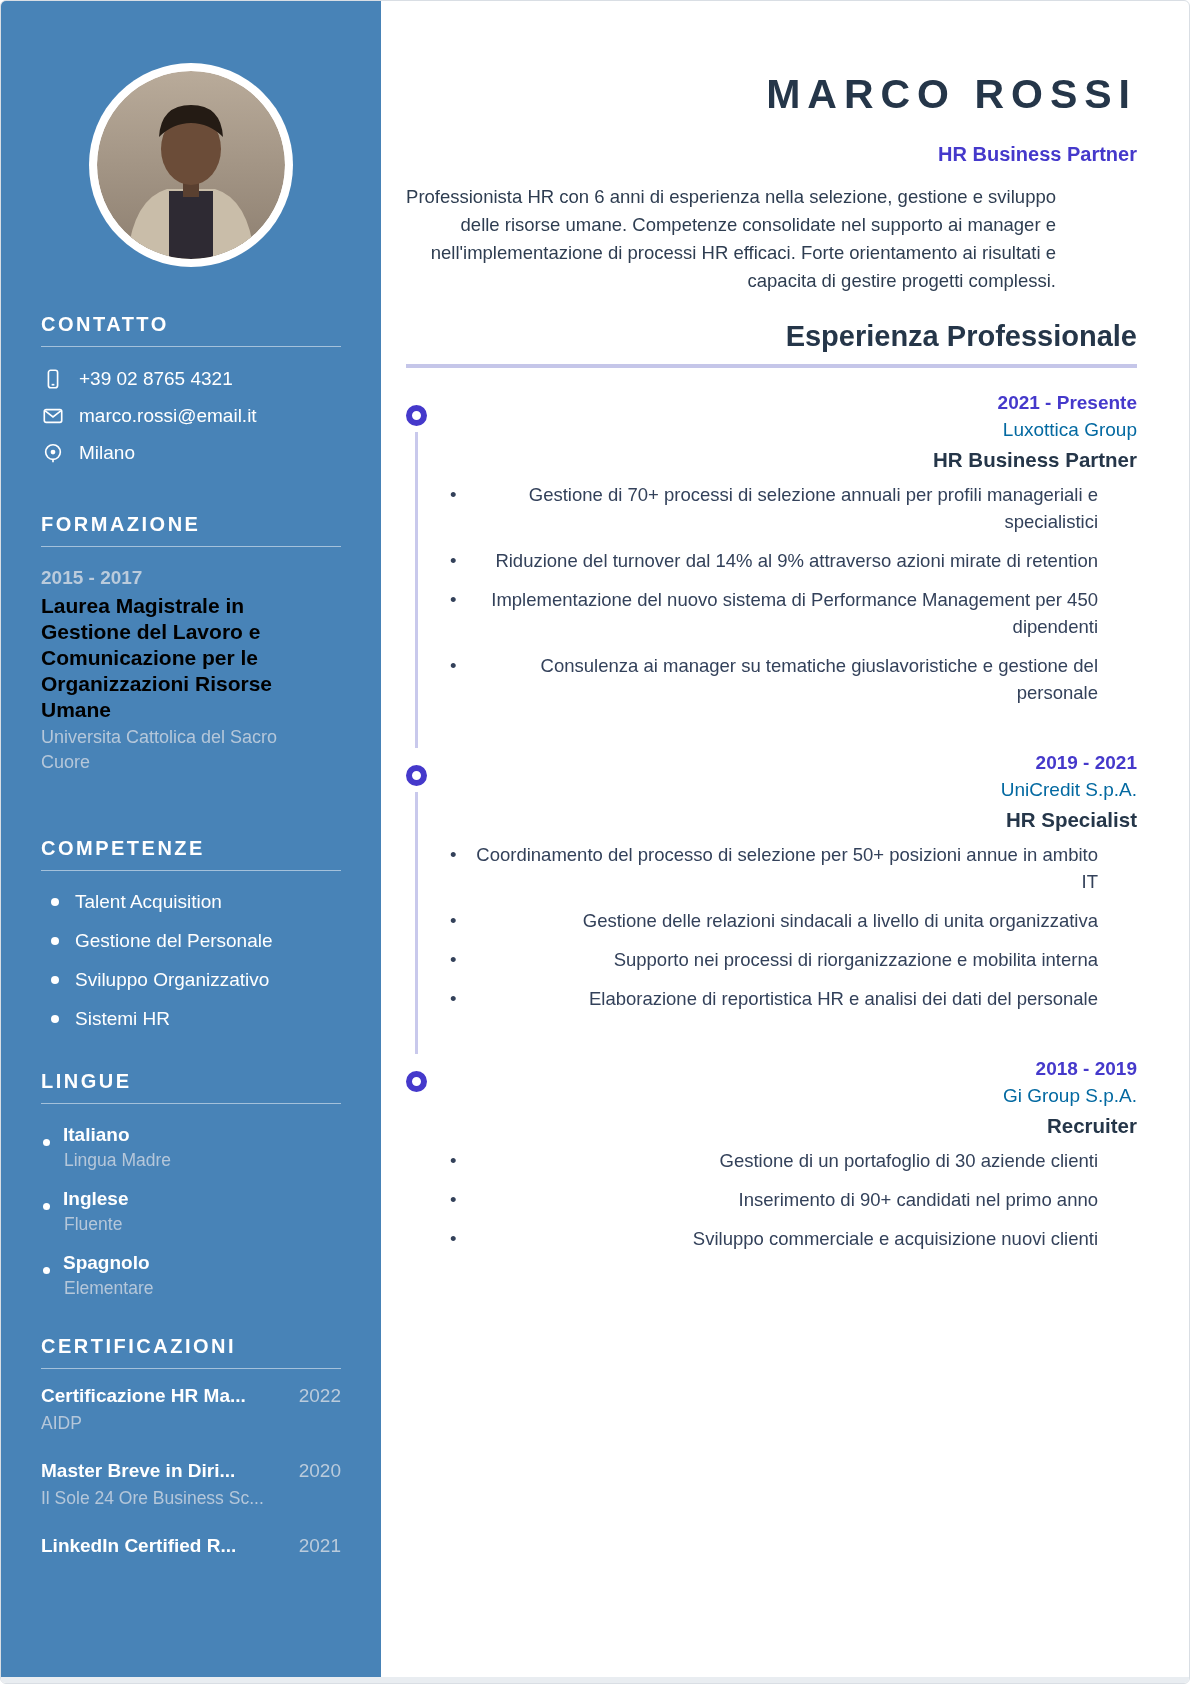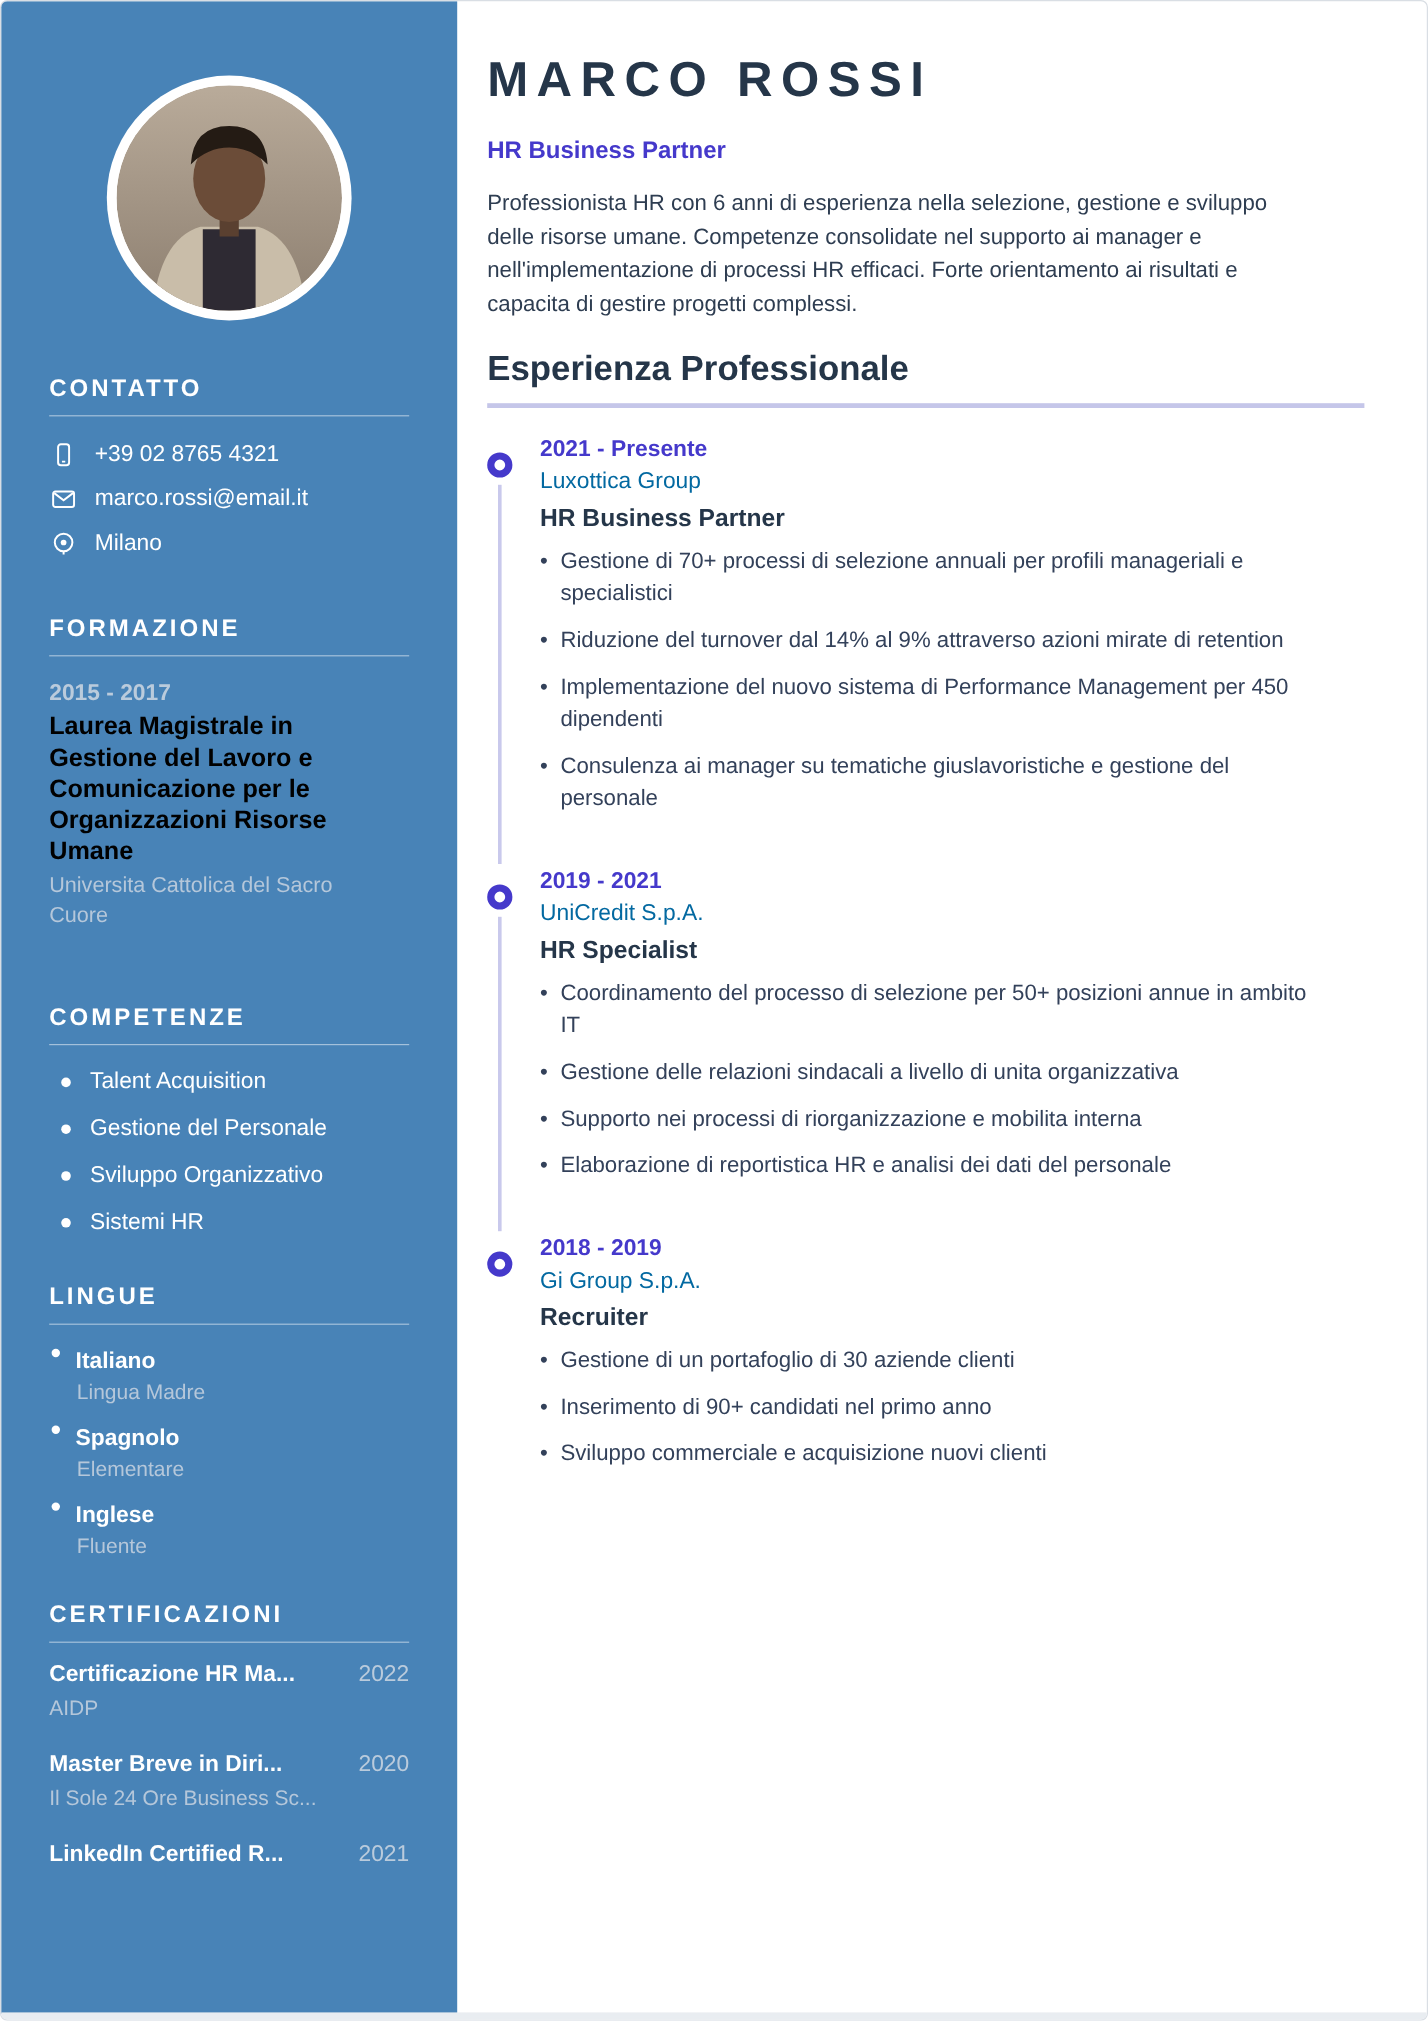--- a/index.html
+++ b/index.html
@@ -32,31 +32,31 @@
   
   .edu-entry { margin-bottom:42px; max-width:250px; }
   .edu-period { font-size:19px; font-weight:bold; color:#BACBDC; margin-bottom:4px; }
   .edu-degree { font-size:21px; font-weight:bold; color:#000000; line-height:26px; }
   .edu-school { font-size:18px; color:#B5C7DA; line-height:25px; margin-top:2px; }
   
   .skill-item { display:flex; align-items:center; gap:16px; margin-bottom:17px; font-size:19px; color:#ffffff; padding-left:10px; }
   .dot { width:8px; height:8px; border-radius:50%; background:#fff; flex:0 0 8px; }
   
   .lang-item { margin-bottom:17px; padding-left:2px; }
-  .lang-name-row { display:flex; align-items:flex-start; gap:13px; font-size:19px; font-weight:bold; }
+  .lang-name-row { display:flex; align-items:flex-end; gap:13px; font-size:19px; font-weight:bold; }
   .lang-level { font-size:17.5px; color:#B5C7DA; margin:4px 0 0 21px; }
   .dot-sm { width:7px; height:7px; border-radius:50%; background:#fff; flex:0 0 7px; }
   
   .cert-item { margin-bottom:26px; }
   .cert-row { display:flex; align-items:baseline; gap:10px; }
   .cert-name { flex:1; font-size:19px; font-weight:bold; color:#ffffff; white-space:nowrap; overflow:hidden; }
   .cert-year { font-size:19px; color:#BACBDC; }
   .cert-issuer { font-size:17.5px; color:#B5C7DA; margin-top:6px; }
   
-  .main { flex:1; padding:42px 52px 0 25px; color:#2E3D51; }
+  .main { flex:1; padding:70px 52px 0 25px; color:#2E3D51;text-align:right; }
   .name {
     font-size:41px; font-weight:bold; letter-spacing:7px; color:#253649;
   }
   .job-title-sub { font-size:20px; font-weight:bold; color:#4539CB; margin-top:25px; }
   .summary { font-size:18.5px; line-height:28px; margin-top:17px; max-width:650px; color:#2E3D51; }
   .exp-heading { font-size:29px; font-weight:bold; color:#253649; margin-top:25px; }
   .exp-rule { height:4px; background:#C5C6E9; margin:11px 0 24px 0; }
   
   .job { position:relative; padding-left:44px; margin-bottom:46px; }
   .job:not(:last-child)::before {
@@ -186,30 +186,30 @@
       <div class="lang-item">
             <div class="lang-name-row">
               <span class="dot-sm"></span>
               <span>Italiano</span>
             </div>
             <div class="lang-level">Lingua Madre</div>
           </div>
           <div class="lang-item">
             <div class="lang-name-row">
               <span class="dot-sm"></span>
-              <span>Spagnolo</span>
-            </div>
-            <div class="lang-level">Elementare</div>
+              <span>Inglese</span>
+            </div>
+            <div class="lang-level">Fluente</div>
           </div>
           <div class="lang-item">
             <div class="lang-name-row">
               <span class="dot-sm"></span>
-              <span>Inglese</span>
-            </div>
-            <div class="lang-level">Fluente</div>
+              <span>Spagnolo</span>
+            </div>
+            <div class="lang-level">Elementare</div>
           </div>
         </div>
     </section>
 
     <section class="side-section" style="margin-top:36px">
       <div class="side-heading">CERTIFICAZIONI</div>
       <div class="side-rule" style="margin-bottom:16px"></div>
       <div>
 
       <div class="cert-item">

